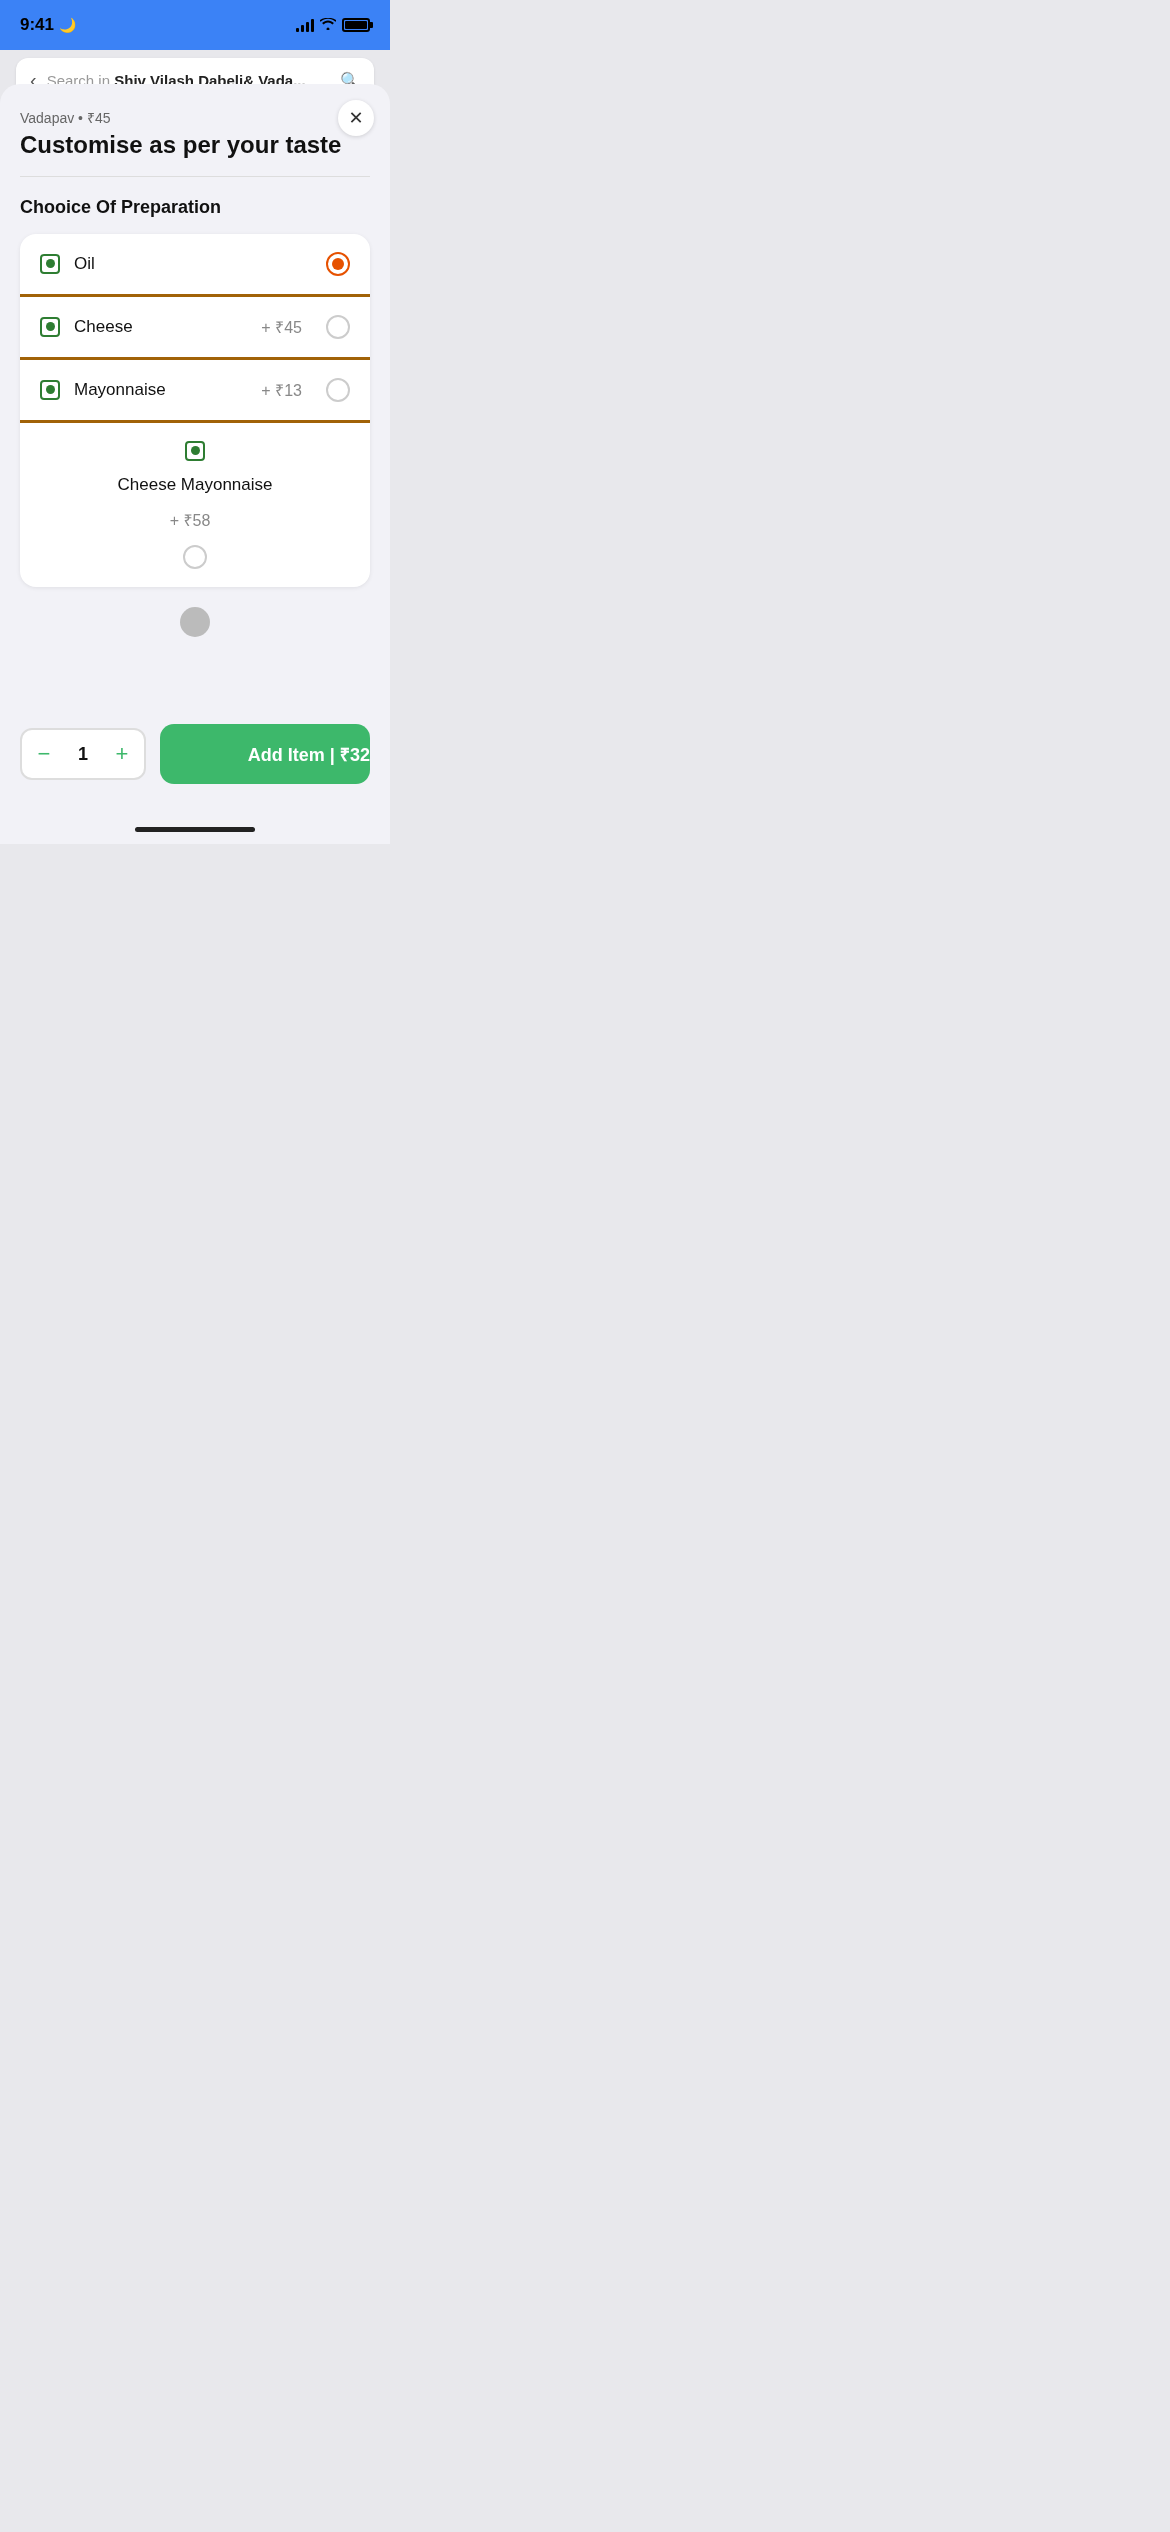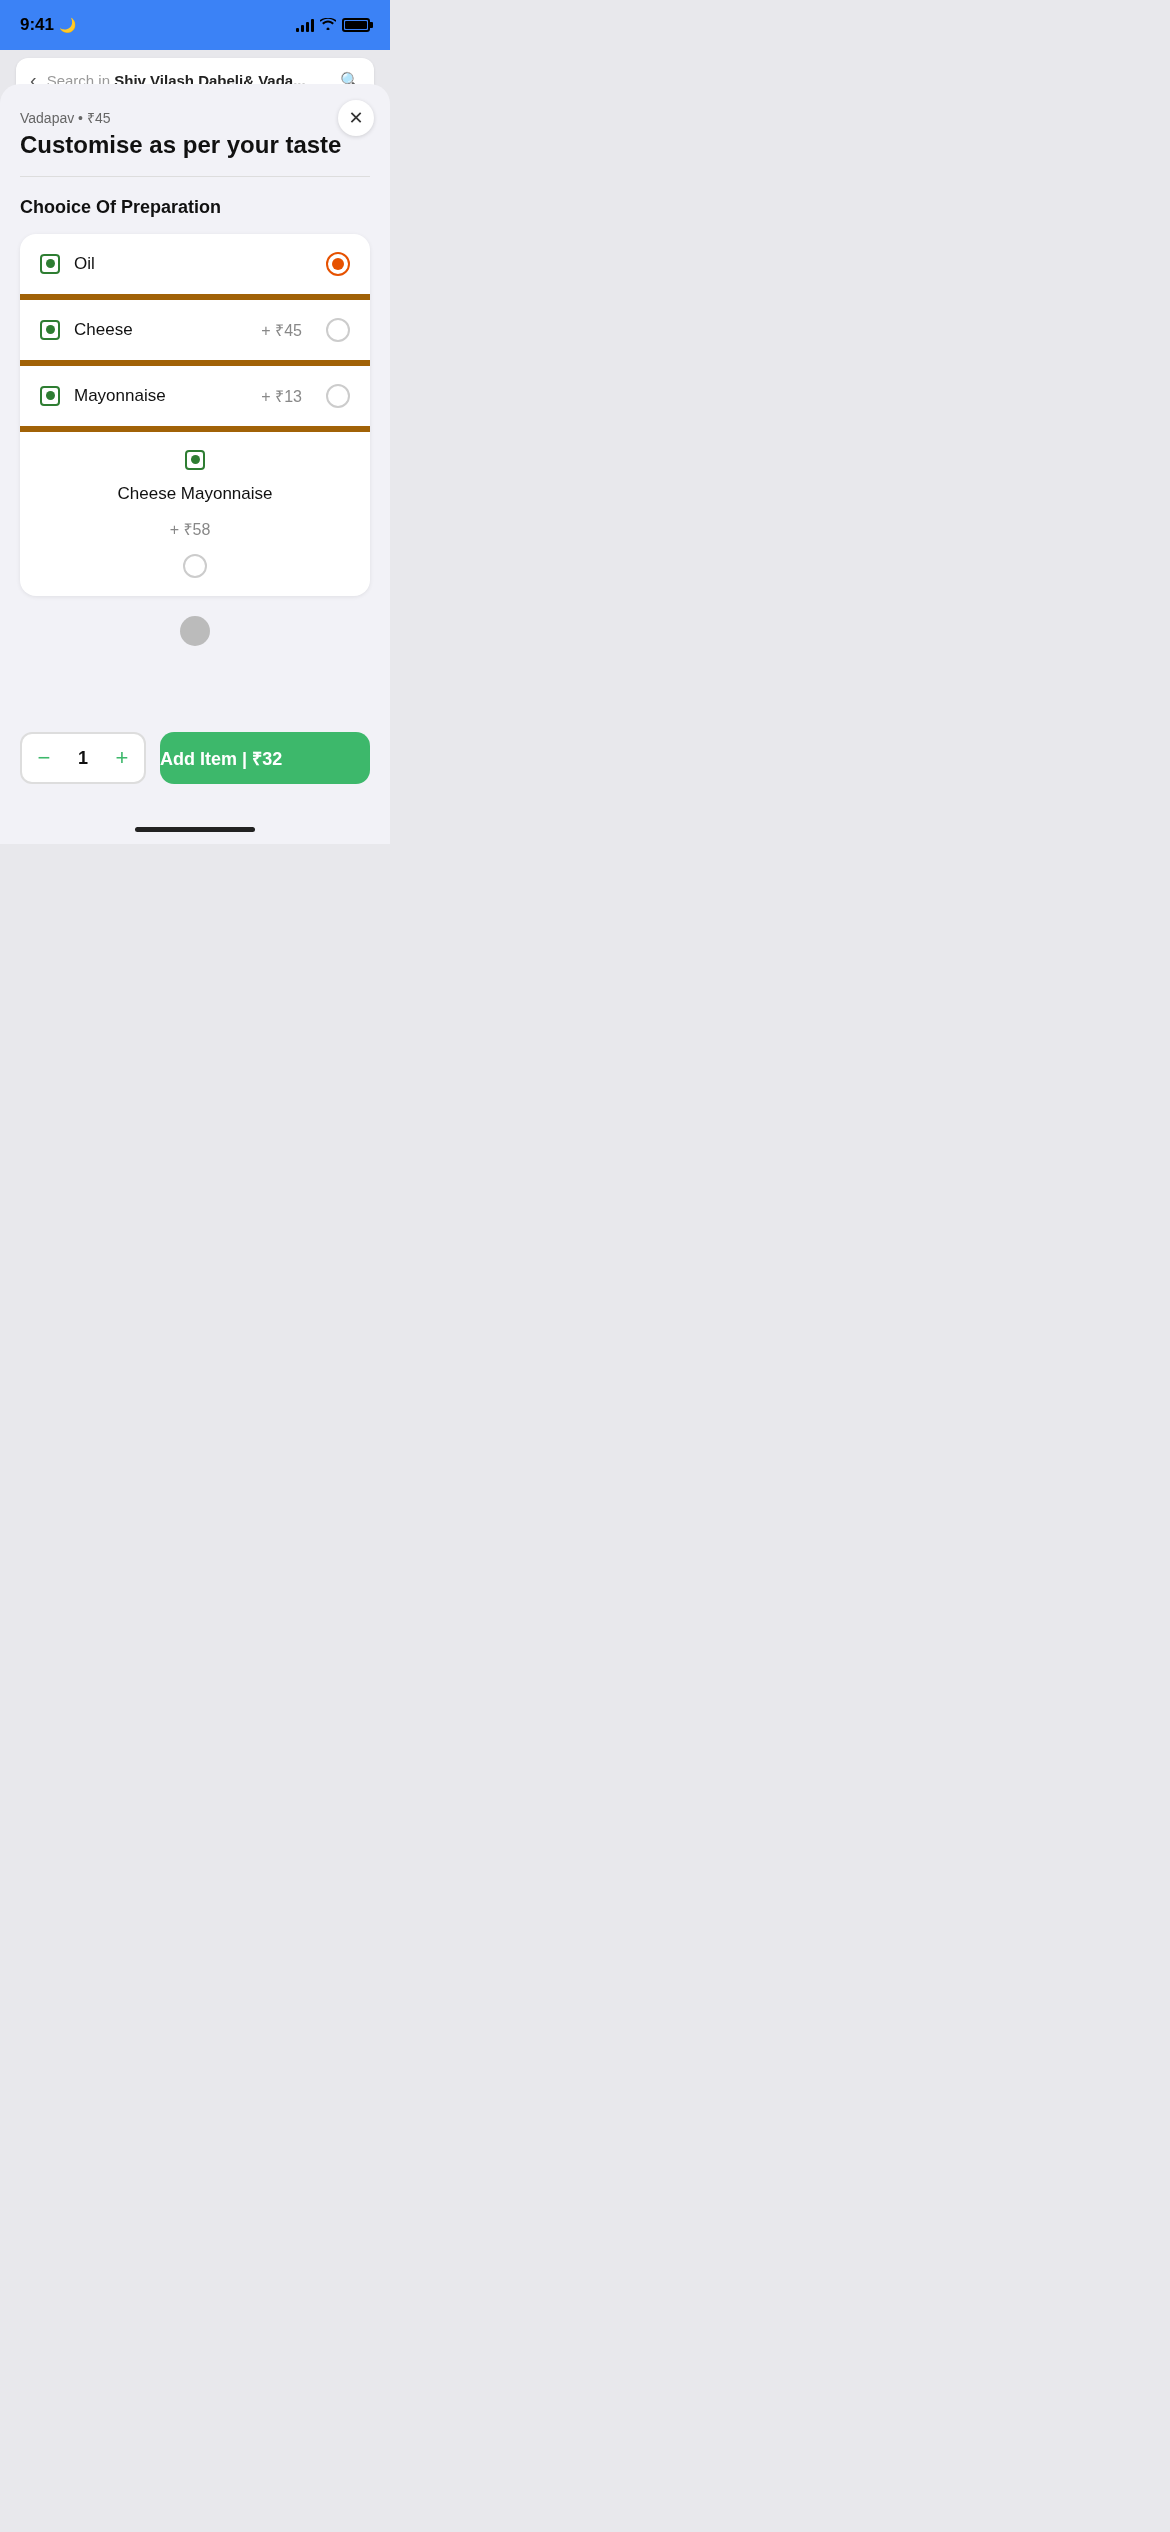--- a/index.html
+++ b/index.html
@@ -271,21 +271,21 @@
       background: #fff;
       border-radius: 16px;
       overflow: hidden;
       box-shadow: 0 1px 4px rgba(0,0,0,0.08);
     }
 
     .option-row {
       display: flex;
       align-items: center;
       padding: 18px 20px;
-      border-bottom: 6px solid #a16207;
+      border-bottom: 3px solid #a16207;
       gap: 14px;
     }
 
     .option-row:last-child {
       border-bottom: none;
       flex-direction: column;
     }
 
     .veg-indicator {
       width: 20px;
@@ -393,26 +393,26 @@
     .qty-value {
       width: 34px;
       text-align: center;
       font-size: 18px;
       font-weight: 600;
       color: #111;
     }
 
     .add-item-btn {
       flex: 1;
-      height: 52px;
+      height: 60px;
       background: #3db86b;
       border-radius: 14px;
       display: flex;
       align-items: center;
-      justify-content: flex-start;
+      justify-content: flex-end;
       font-size: 18px;
       font-weight: 600;
       color: #fff;
       cursor: pointer;
     }
 
     
     .home-indicator {
       height: 30px;
       background: #f2f2f7;

